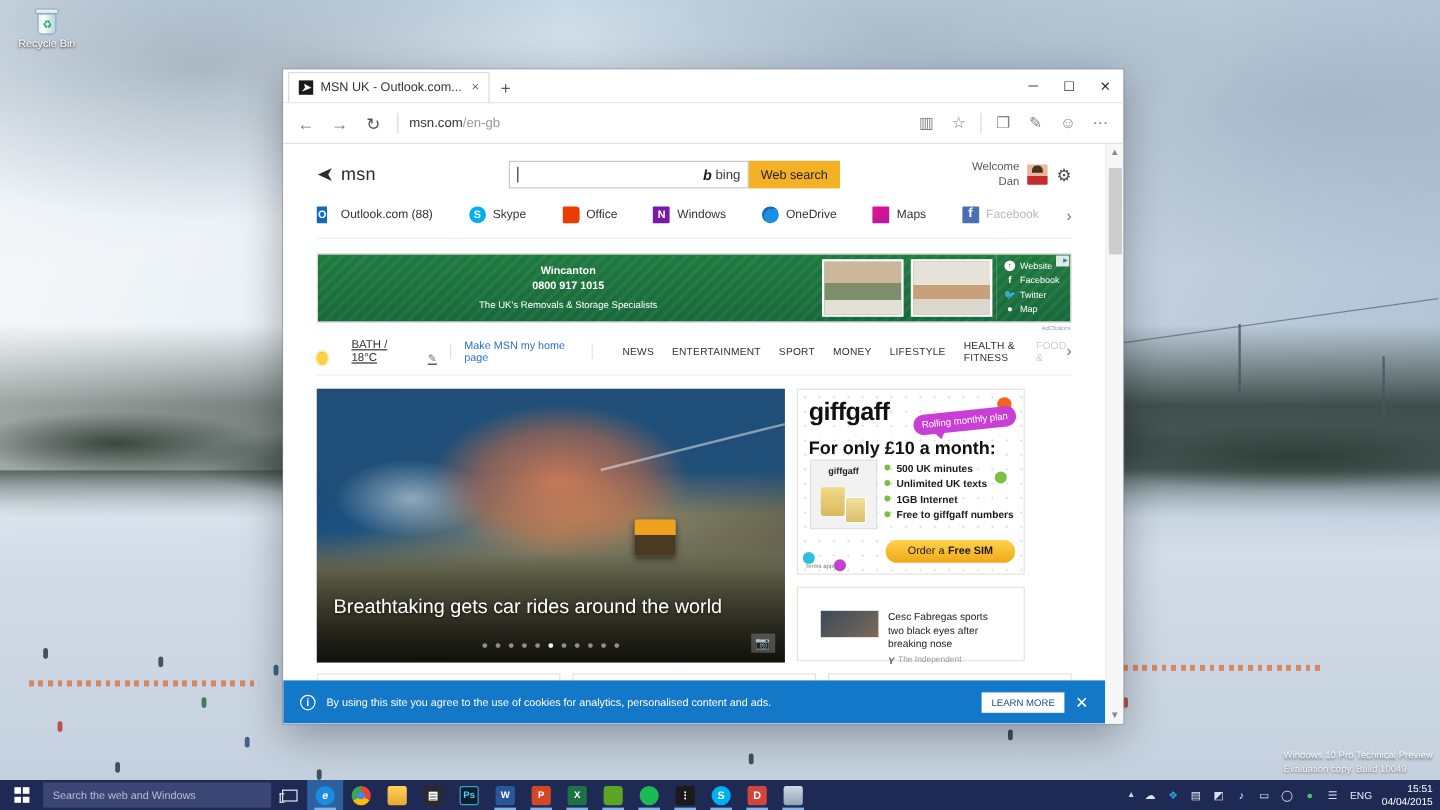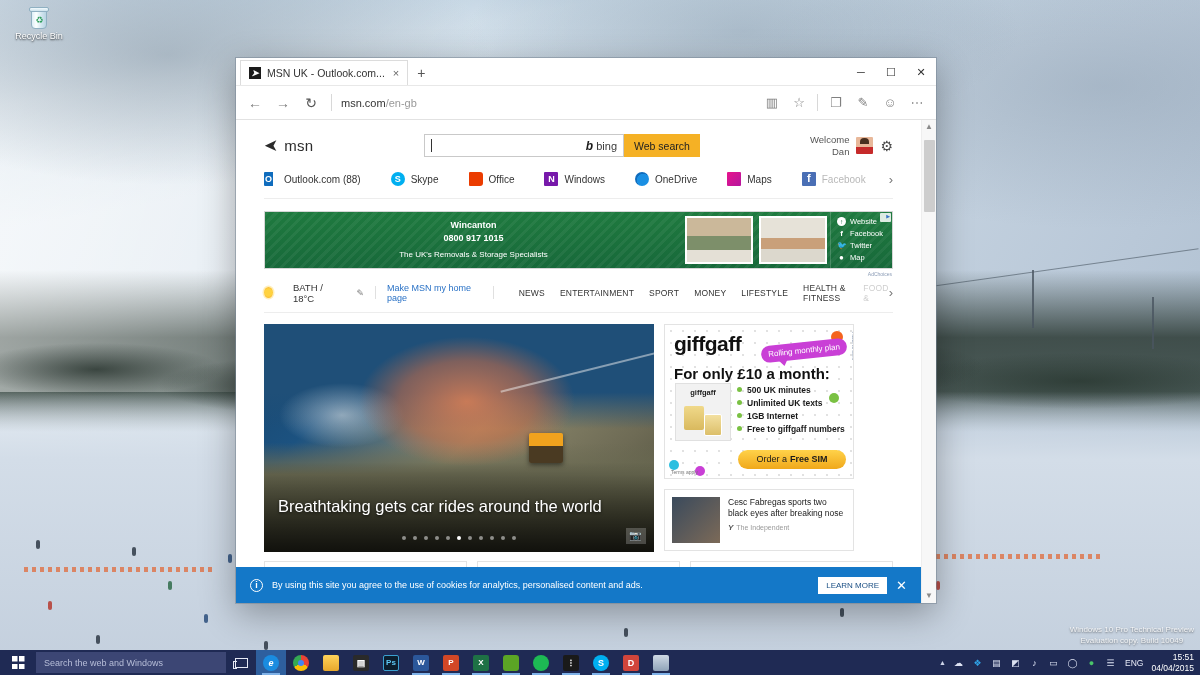--- a/index.html
+++ b/index.html
@@ -245,21 +245,21 @@
   .b-link .dot.sq { border-radius: 1px; background: transparent; color: #fff; font-size: 8px; }
   .adchoice-sm { position: absolute; right: 1px; bottom: -8px; font-size: 5px; color: #8a9bb5; }
   .adchoice-corner { position: absolute; right: 2px; top: 2px; width: 11px; height: 9px; background: rgba(255,255,255,.85); border-radius: 1px; }
   .adchoice-corner::after { content:"▶"; position:absolute; right:1px; top:0; font-size:5px; color:#3a74c4; }
 
   
   .catbar {
     margin: 13px 28px 0 28px; display: flex; align-items: center;
     border-bottom: 1px solid #ededed; padding-bottom: 8px; font-size: 9.5px;
   }
-  .weather { display: flex; align-items: center; gap: 20px; color: #333; }
+  .weather { display: flex; align-items: flex-end; gap: 20px; color: #333; text-decoration: underline; }
   .sun-icon { width: 11px; height: 11px; border-radius: 50%; background: radial-gradient(circle,#ffd23f 50%, #f5a623 100%); box-shadow: 0 0 0 1.5px rgba(255,210,63,.35); }
   .pencil-icon { color: #777; font-size: 9px; }
   .catsep { width: 1px; height: 13px; background: #e0e0e0; margin: 0 11px; }
   .homelink { color: #2a72c6; font-size: 9px; cursor: default; }
   .cats { display: flex; align-items: center; gap: 15px; margin-left: 14px; font-size: 8.5px; color: #333; letter-spacing: .2px; }
   .cats .cat { cursor: default; }
   .cats .cat.faded { color: #cfcfcf; }
   .cat-chevron { margin-left: auto; color: #777; font-size: 13px; }
 
   
@@ -347,21 +347,21 @@
   .blob { position: absolute; border-radius: 50%; }
   .blob.o { right: 10px; top: 6px; width: 12px; height: 12px; background: #f4641e; }
   .blob.g { right: 14px; top: 68px; width: 10px; height: 10px; background: #7ac143; }
   .blob.c { left: 4px; bottom: 8px; width: 10px; height: 10px; background: #2bbfe0; }
   .blob.p { left: 30px; bottom: 2px; width: 10px; height: 10px; background: #c93fd6; }
   .adchoices-v {
     position: absolute; right: -15px; top: 18px; transform: rotate(90deg);
     font-size: 5.5px; color: #7a8ca8; letter-spacing: .2px;
   }
 
-  .side-card { border: 1px solid #e3e3e3; padding: 7px; display: flex; gap: 8px; height: 62px; }
+  .side-card { border: 1px solid #e3e3e3; padding: 19px; display: flex; gap: 8px; height: 62px; }
   .side-thumb { width: 48px; flex: 0 0 48px; background: linear-gradient(135deg,#3a4a5c,#7c6a58); }
   .side-txt { flex: 1; }
   .side-head { font-size: 8.5px; color: #1a1a1a; line-height: 1.32; }
   .side-src { font-size: 7px; color: #999; margin-top: 4px; display: flex; align-items: center; gap: 3px; }
   .side-src .bf { font-size: 8px; color: #555; font-style: italic; font-weight: bold; }
 
   
   .bottom-row { margin: 9px 28px 0 28px; display: flex; gap: 10px; }
   .bcard { flex: 1; border: 1px solid #e3e3e3; padding: 6px; display: flex; gap: 7px; height: 48px; overflow: hidden; }
   .bthumb { width: 58px; flex: 0 0 58px; }
@@ -439,21 +439,21 @@
   .tray { margin-left: auto; display: flex; align-items: center; height: 25px; padding-right: 6px; gap: 6px; }
   .tray-chev { color: #cdd4e8; font-size: 7px; cursor: default; }
   .tray-ico { width: 13px; height: 13px; display: flex; align-items: center; justify-content: center; font-size: 9px; color: #dde2f2; cursor: default; }
   .tray-ico.dropbox { color: #2fa3e8; }
   .tray-ico.green { color: #4ac46a; }
   .tray-lang { color: #e6e9f5; font-size: 8.5px; padding: 0 2px; cursor: default; }
   .tray-clock { color: #fff; font-size: 8.5px; text-align: right; line-height: 1.25; cursor: default; }
 
   
   #watermark {
-    position: absolute; right: 6px; bottom: 28px; text-align: center;
+    position: absolute; right: 6px; bottom: 28px; text-align: left;
     color: rgba(255,255,255,.85); font-size: 8px; line-height: 1.35;
     text-shadow: 0 1px 2px rgba(0,0,0,.5);
     margin-left: 16px;
   }
 </style>
 </head>
 <body>
 
 <div id="desktop">
   <div class="lift-cable" style="left:74%;top:40%;width:26%;transform:rotate(-8deg);"></div>

